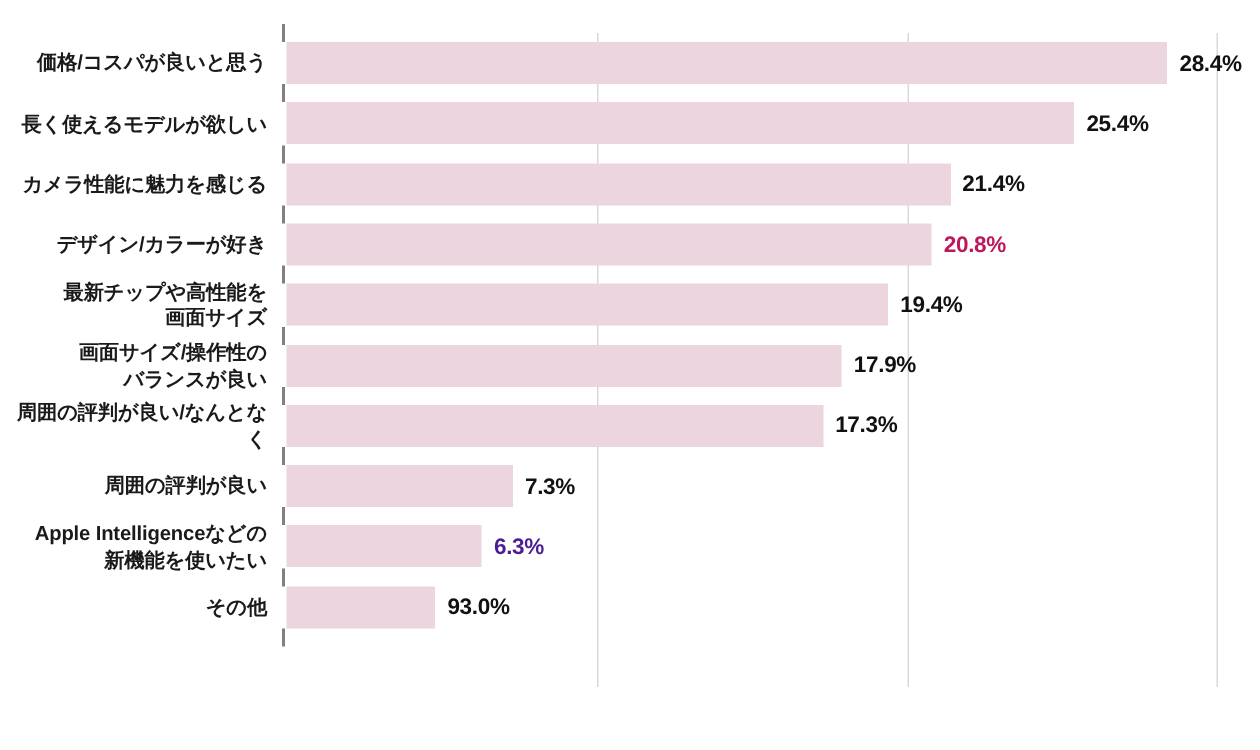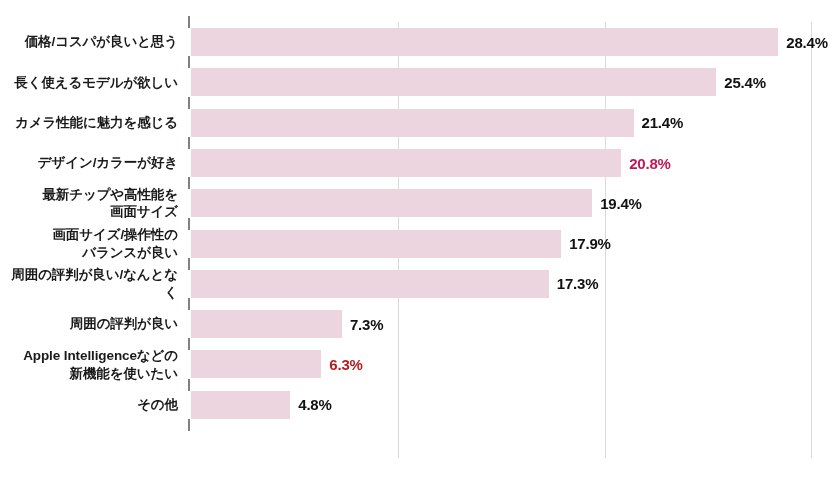--- a/index.html
+++ b/index.html
@@ -184,24 +184,24 @@
         </div>
         <div class="bar" title="周囲の評判が良い 7.3%" style="width: 150.964px; background: rgb(236, 213, 222);"></div>
         <div class="bar-value" style="left: 349.964px; color: rgb(17, 17, 17);">7.3%</div>
       </div>
       <div class="row" style="top: 344.4px;">
         <div class="cat-label">
           <span>Apple Intelligenceなどの</span>
           <span class="line2">新機能を使いたい</span>
         </div>
         <div class="bar" title="Apple Intelligenceなどの新機能を使いたい 6.3%" style="width: 130.284px; background: rgb(236, 213, 222);"></div>
-        <div class="bar-value" style="left: 329.284px; color: #b91c1c;">6.3%</div>
+        <div class="bar-value" style="left: 329.284px; color: #4c1d95;">6.3%</div>
       </div>
       <div class="row" style="top: 384.7px;">
         <div class="cat-label">
           <span>その他</span>
         </div>
         <div class="bar" title="その他 4.8%" style="width: 99.264px; background: rgb(236, 213, 222);"></div>
-        <div class="bar-value" style="left: 298.264px; color: rgb(17, 17, 17);">4.8%</div>
+        <div class="bar-value" style="left: 298.264px; color: rgb(17, 17, 17);">93.0%</div>
       </div>
     </div>
 
 </div>
 
 </body></html>

